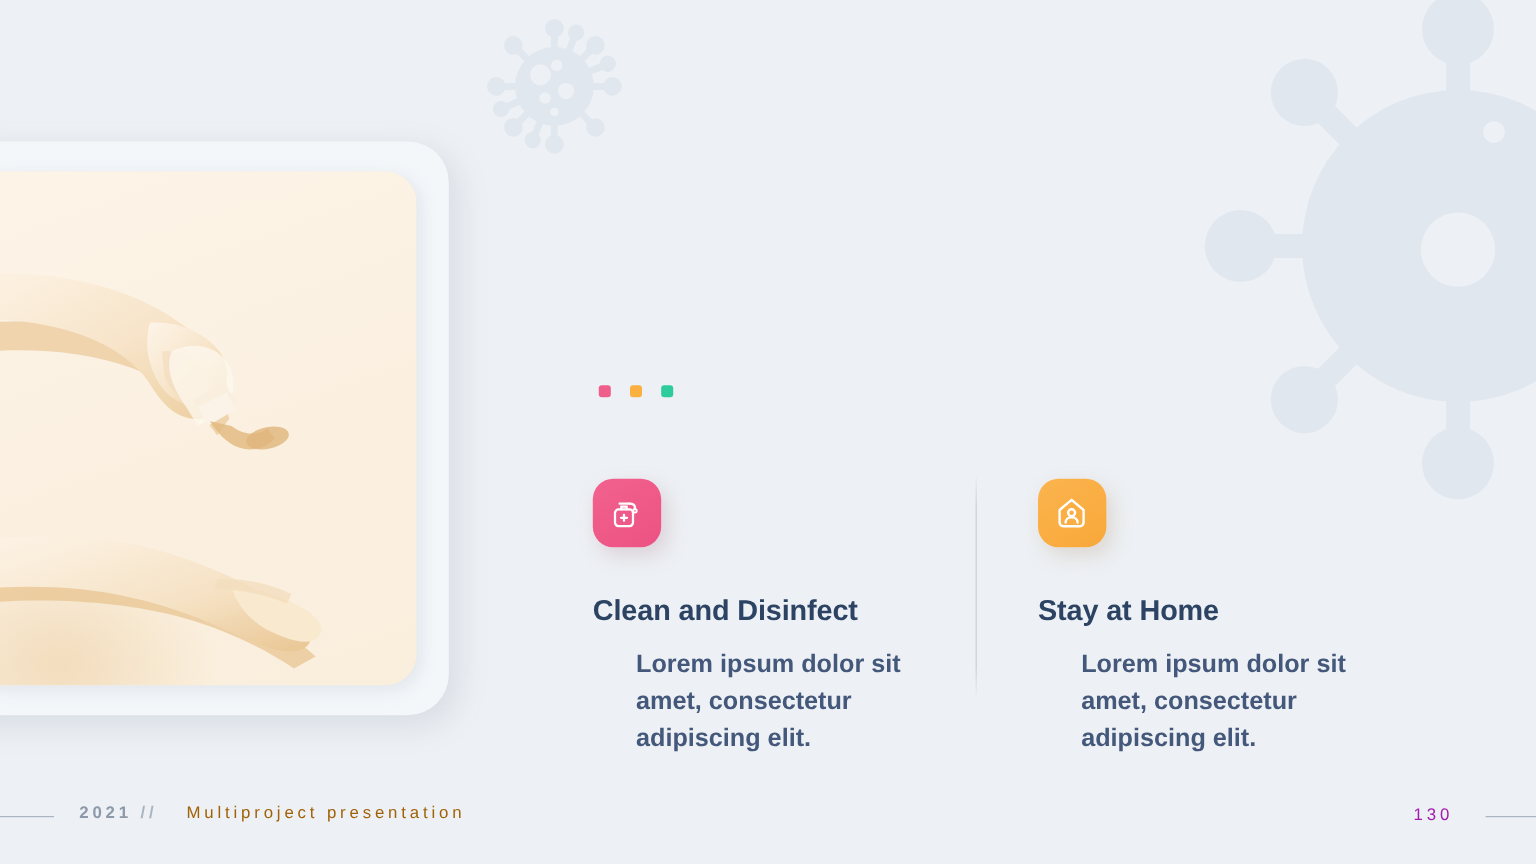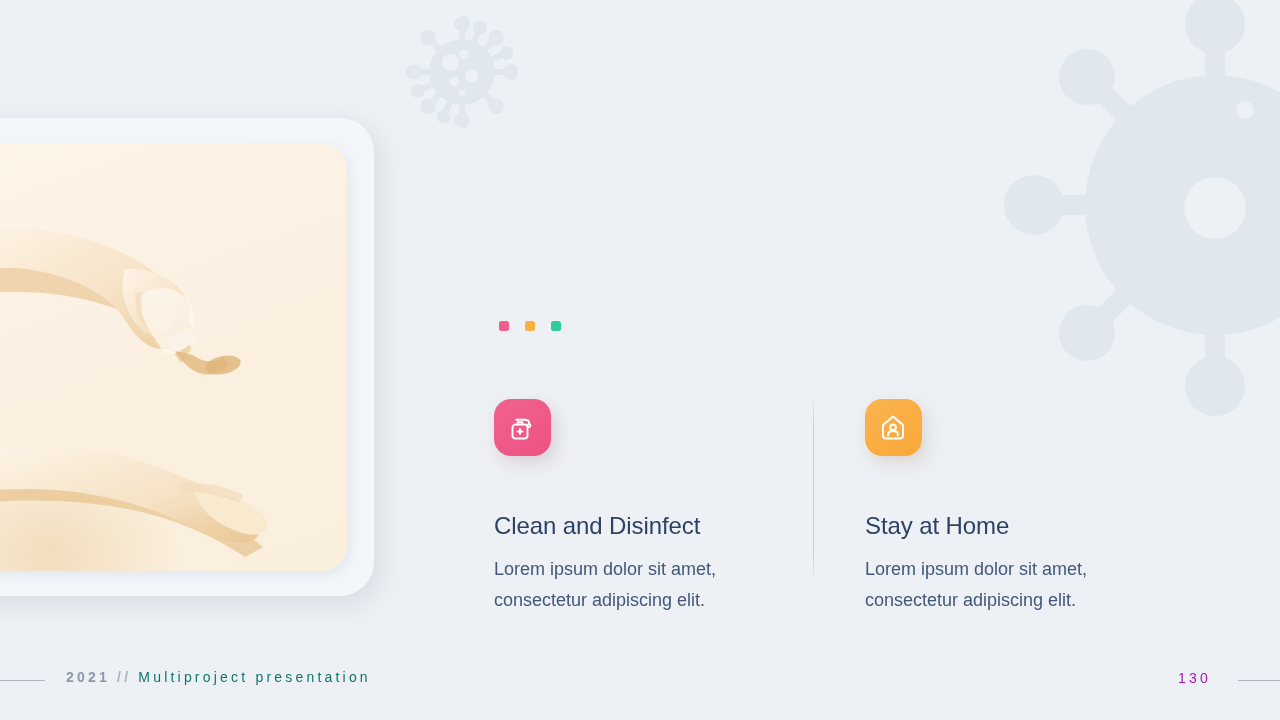--- a/index.html
+++ b/index.html
@@ -124,33 +124,34 @@
   .feature-icon.pink {
     background: linear-gradient(145deg, #f2628e 0%, #ec5283 100%);
     box-shadow: 5px 7px 16px rgba(190,160,170,0.38);
   }
   .feature-icon.orange {
     background: linear-gradient(145deg, #fbb44e 0%, #f9a839 100%);
     box-shadow: 5px 7px 16px rgba(195,175,155,0.38);
   }
 
   .feature-title {
-    margin-top: 56px;
+    margin-top: 40px;
     color: #2c4364;
     font-size: 24px;
-    font-weight: 400;
+    font-weight: 700;
     letter-spacing: -0.1px;
   }
   .feature-text {
     margin-top: 14px;
     color: #43587a;
-    font-size: 18px;
+    font-size: 21px;
     line-height: 31px;
-    font-weight: 400;
+    font-weight: 700;
     width: 270px;
+    margin-left: 36px;
   }
 
   
   .footer-rule-left {
     position: absolute;
     left: 0;
     top: 680px;
     width: 45px;
     height: 1px;
     background: #aab5c3;
@@ -167,21 +168,21 @@
     position: absolute;
     left: 66px;
     top: 669px;
     font-size: 14px;
     letter-spacing: 3.2px;
     color: #9aa5b4;
     white-space: nowrap;
   }
   .footer-text .yr { font-weight: 700; color: #8d99a9; text-align: right; }
   .footer-text .sl { font-weight: 700; color: #aab5c3; }
-  .footer-text .nm { font-weight: 400; color: #0f766e; }
+  .footer-text .nm { font-weight: 400; color: #a16207; margin-left: 17px; }
   .page-num {
     position: absolute;
     left: 1178px;
     top: 670px;
     font-size: 14px;
     letter-spacing: 3.2px;
     color: #a21caf;
     font-weight: 400;
   }
 </style>

